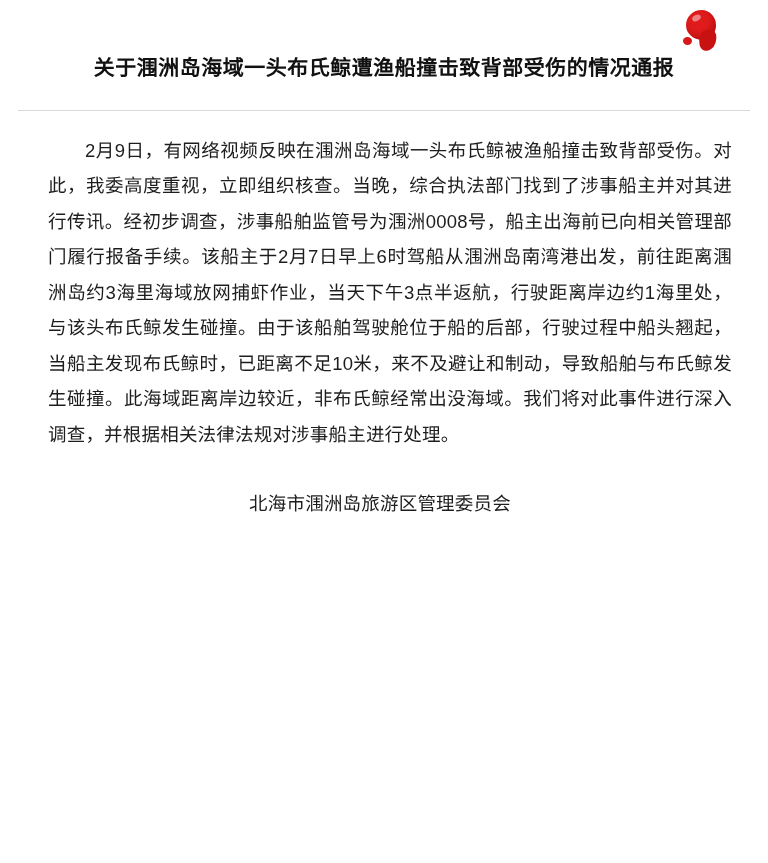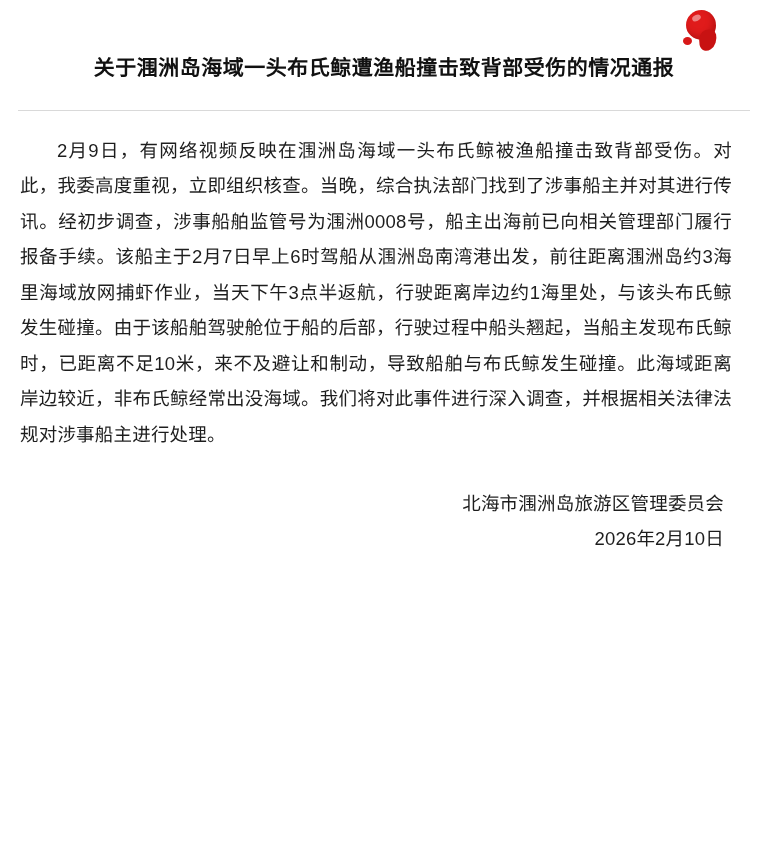--- a/index.html
+++ b/index.html
@@ -84,37 +84,37 @@
     color: #111111;
   }
 
   .divider {
     margin: 26px 18px 0 18px;
     height: 1px;
     background: #d9d9d9;
   }
 
   .content {
-    padding: 22px 36px 0 20px;
+    padding: 22px 36px 0 48px;
   }
 
   .content p {
     margin: 0 0 0 0;
     font-size: 18.5px;
     line-height: 1.92;
     text-align: justify;
     text-justify: inter-ideograph;
     text-indent: 2em;
     color: #1d1d1d;
     letter-spacing: 0.2px;
   }
 
   .signature {
     padding: 34px 44px 0 36px;
-    text-align: right;
+    text-align: center;
     font-size: 18.5px;
     line-height: 1.9;
     color: #1d1d1d;
     letter-spacing: 0.2px;
   }
   .signature div {
     white-space: nowrap;
   }
 </style>
 </head>
@@ -132,16 +132,15 @@
   <h1 class="title">关于涠洲岛海域一头布氏鲸遭渔船撞击致背部受伤的情况通报</h1>
 
   <div class="divider"></div>
 
   <div class="content">
     <p>2月9日，有网络视频反映在涠洲岛海域一头布氏鲸被渔船撞击致背部受伤。对此，我委高度重视，立即组织核查。当晚，综合执法部门找到了涉事船主并对其进行传讯。经初步调查，涉事船舶监管号为涠洲0008号，船主出海前已向相关管理部门履行报备手续。该船主于2月7日早上6时驾船从涠洲岛南湾港出发，前往距离涠洲岛约3海里海域放网捕虾作业，当天下午3点半返航，行驶距离岸边约1海里处，与该头布氏鲸发生碰撞。由于该船舶驾驶舱位于船的后部，行驶过程中船头翘起，当船主发现布氏鲸时，已距离不足10米，来不及避让和制动，导致船舶与布氏鲸发生碰撞。此海域距离岸边较近，非布氏鲸经常出没海域。我们将对此事件进行深入调查，并根据相关法律法规对涉事船主进行处理。</p>
   </div>
 
   <div class="signature">
     <div>北海市涠洲岛旅游区管理委员会</div>
-    <div>2026年2月10日</div>
   </div>
 
 </div>
 
 </body></html>

